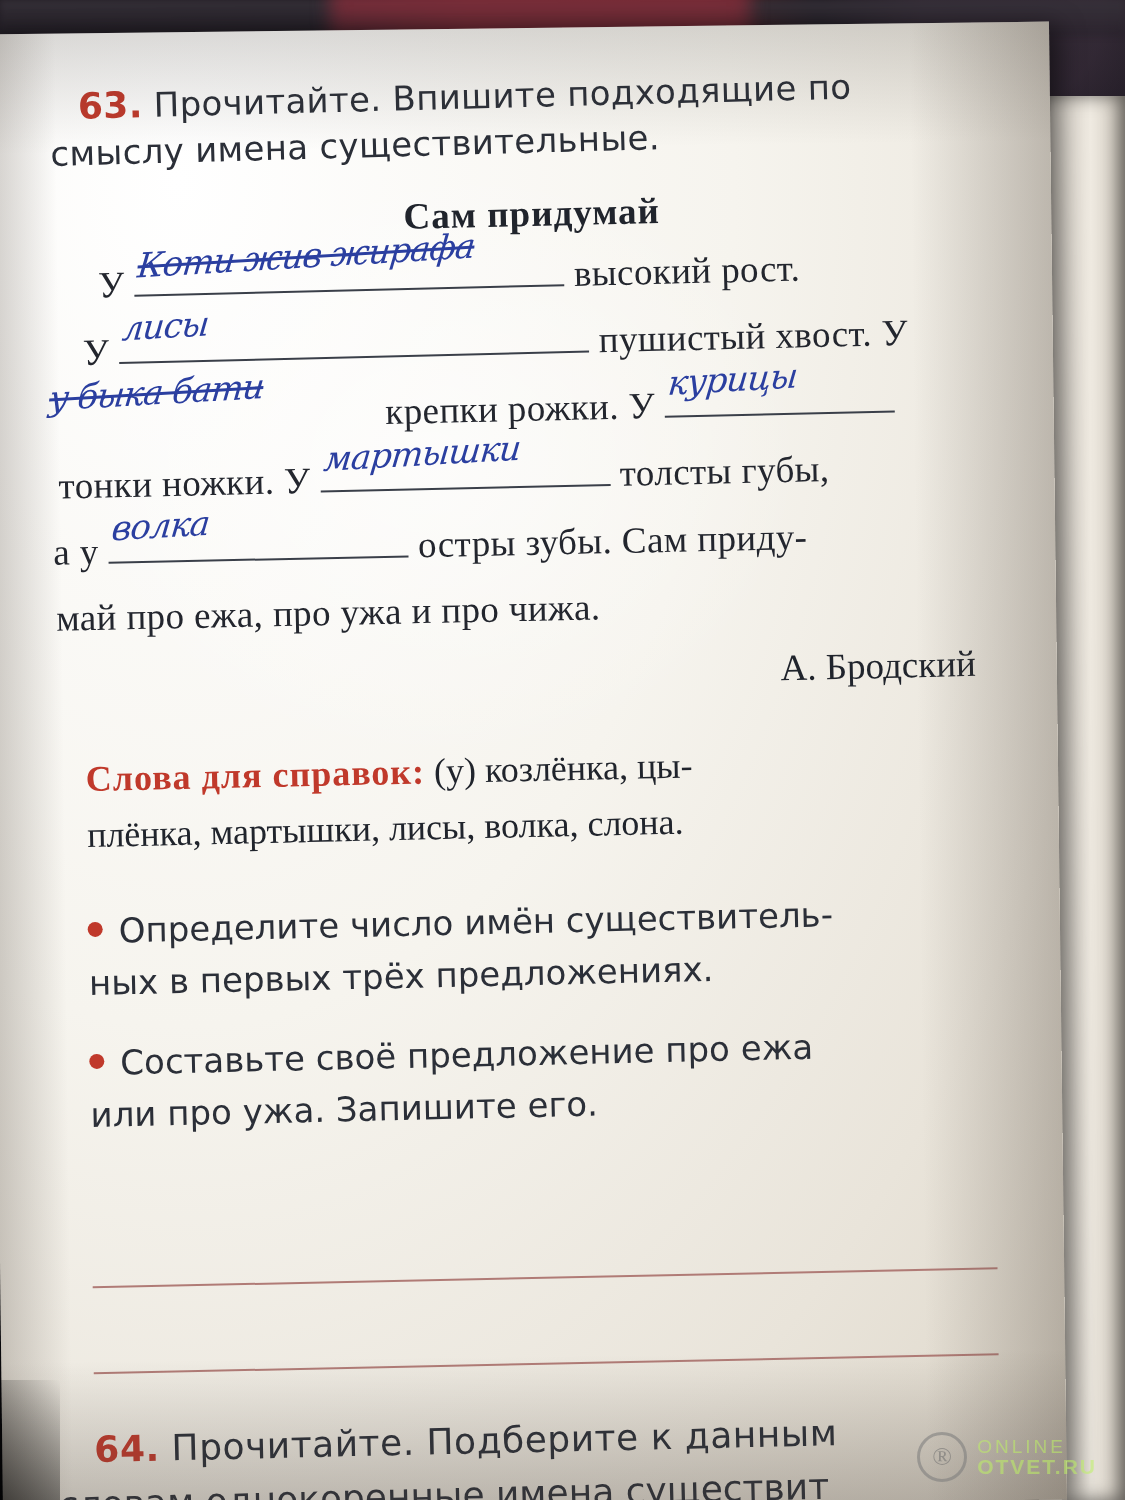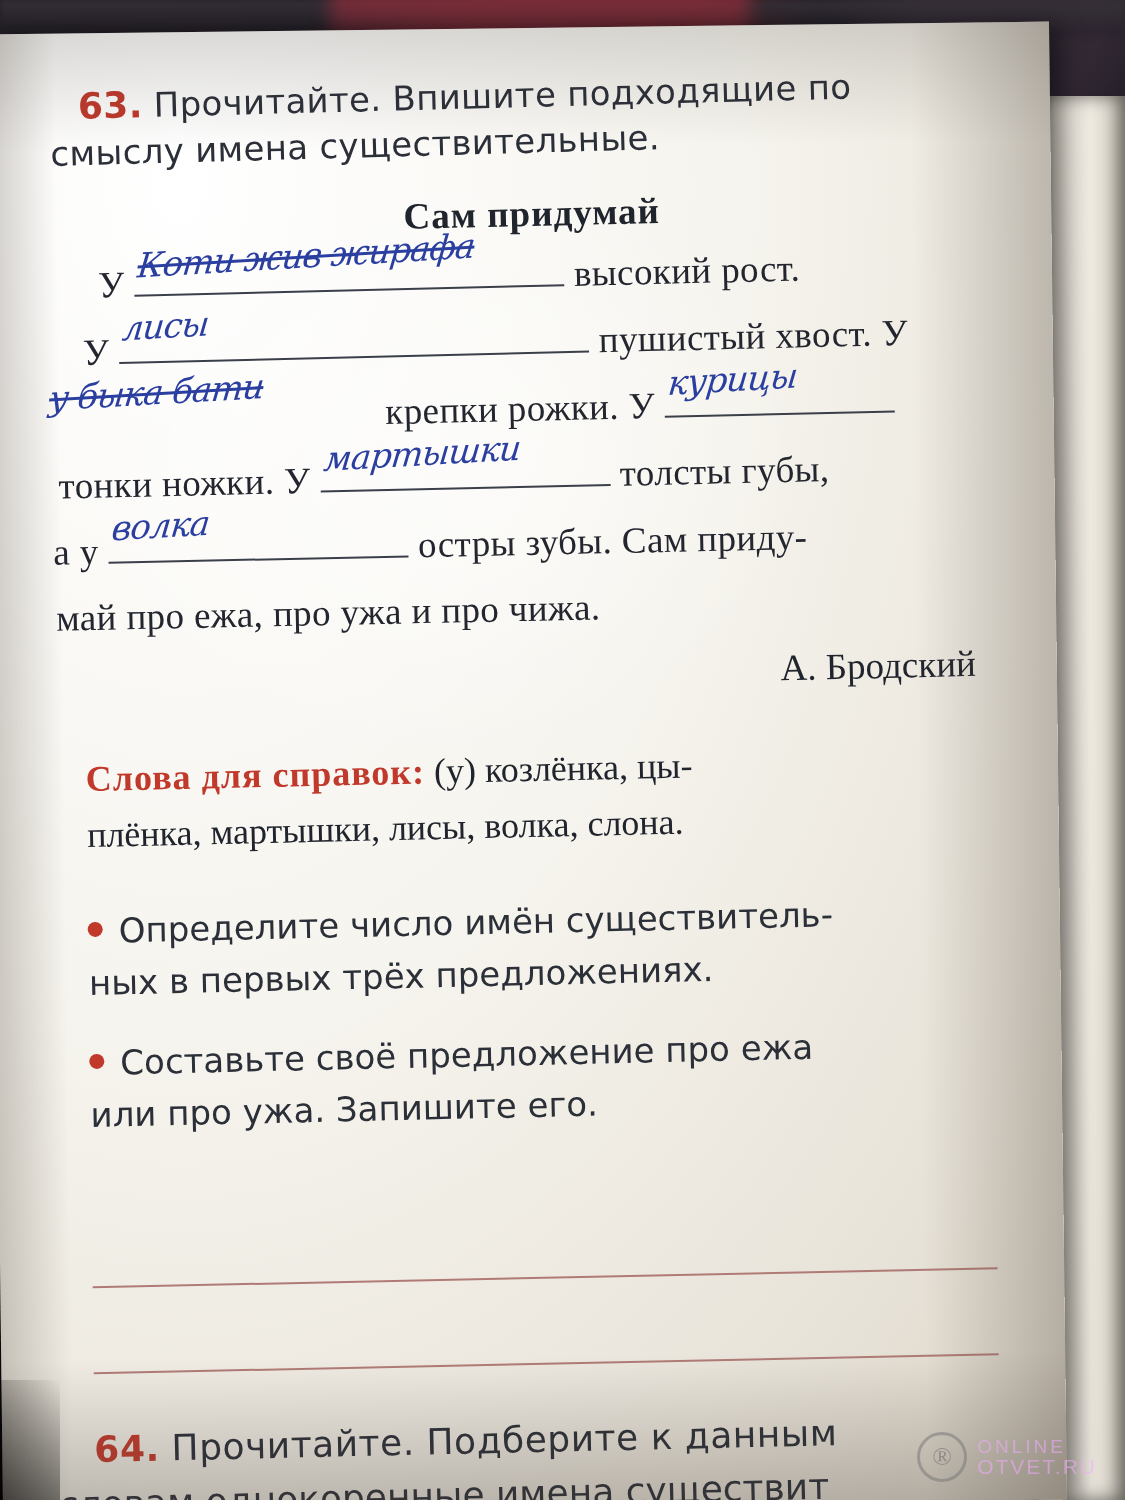--- a/index.html
+++ b/index.html
@@ -233,23 +233,23 @@
   }
   .wm-circle {
     width: 44px; height: 44px;
     border-radius: 50%;
     border: 3px solid #7b7b7b;
     color: #6e6e6e;
     font-family: "Liberation Serif", serif;
     font-size: 26px;
     display:flex; align-items:center; justify-content:center;
   }
-  .wm-text { line-height: 20px; color: #f0abfc; }
+  .wm-text { line-height: 20px; color: #bef264; }
   .wm-top { font-size: 19px; letter-spacing: 3px; }
-  .wm-bot { font-size: 21px; letter-spacing: 2px; font-weight: normal; }
+  .wm-bot { font-size: 21px; letter-spacing: 2px; font-weight: bold; }
 
   
   .corner-dark {
     position: absolute;
     left: 0; bottom: 0;
     width: 60px; height: 120px;
     background: linear-gradient(45deg, rgba(0,0,0,0.6), rgba(0,0,0,0));
     pointer-events: none;
   }
 </style>

